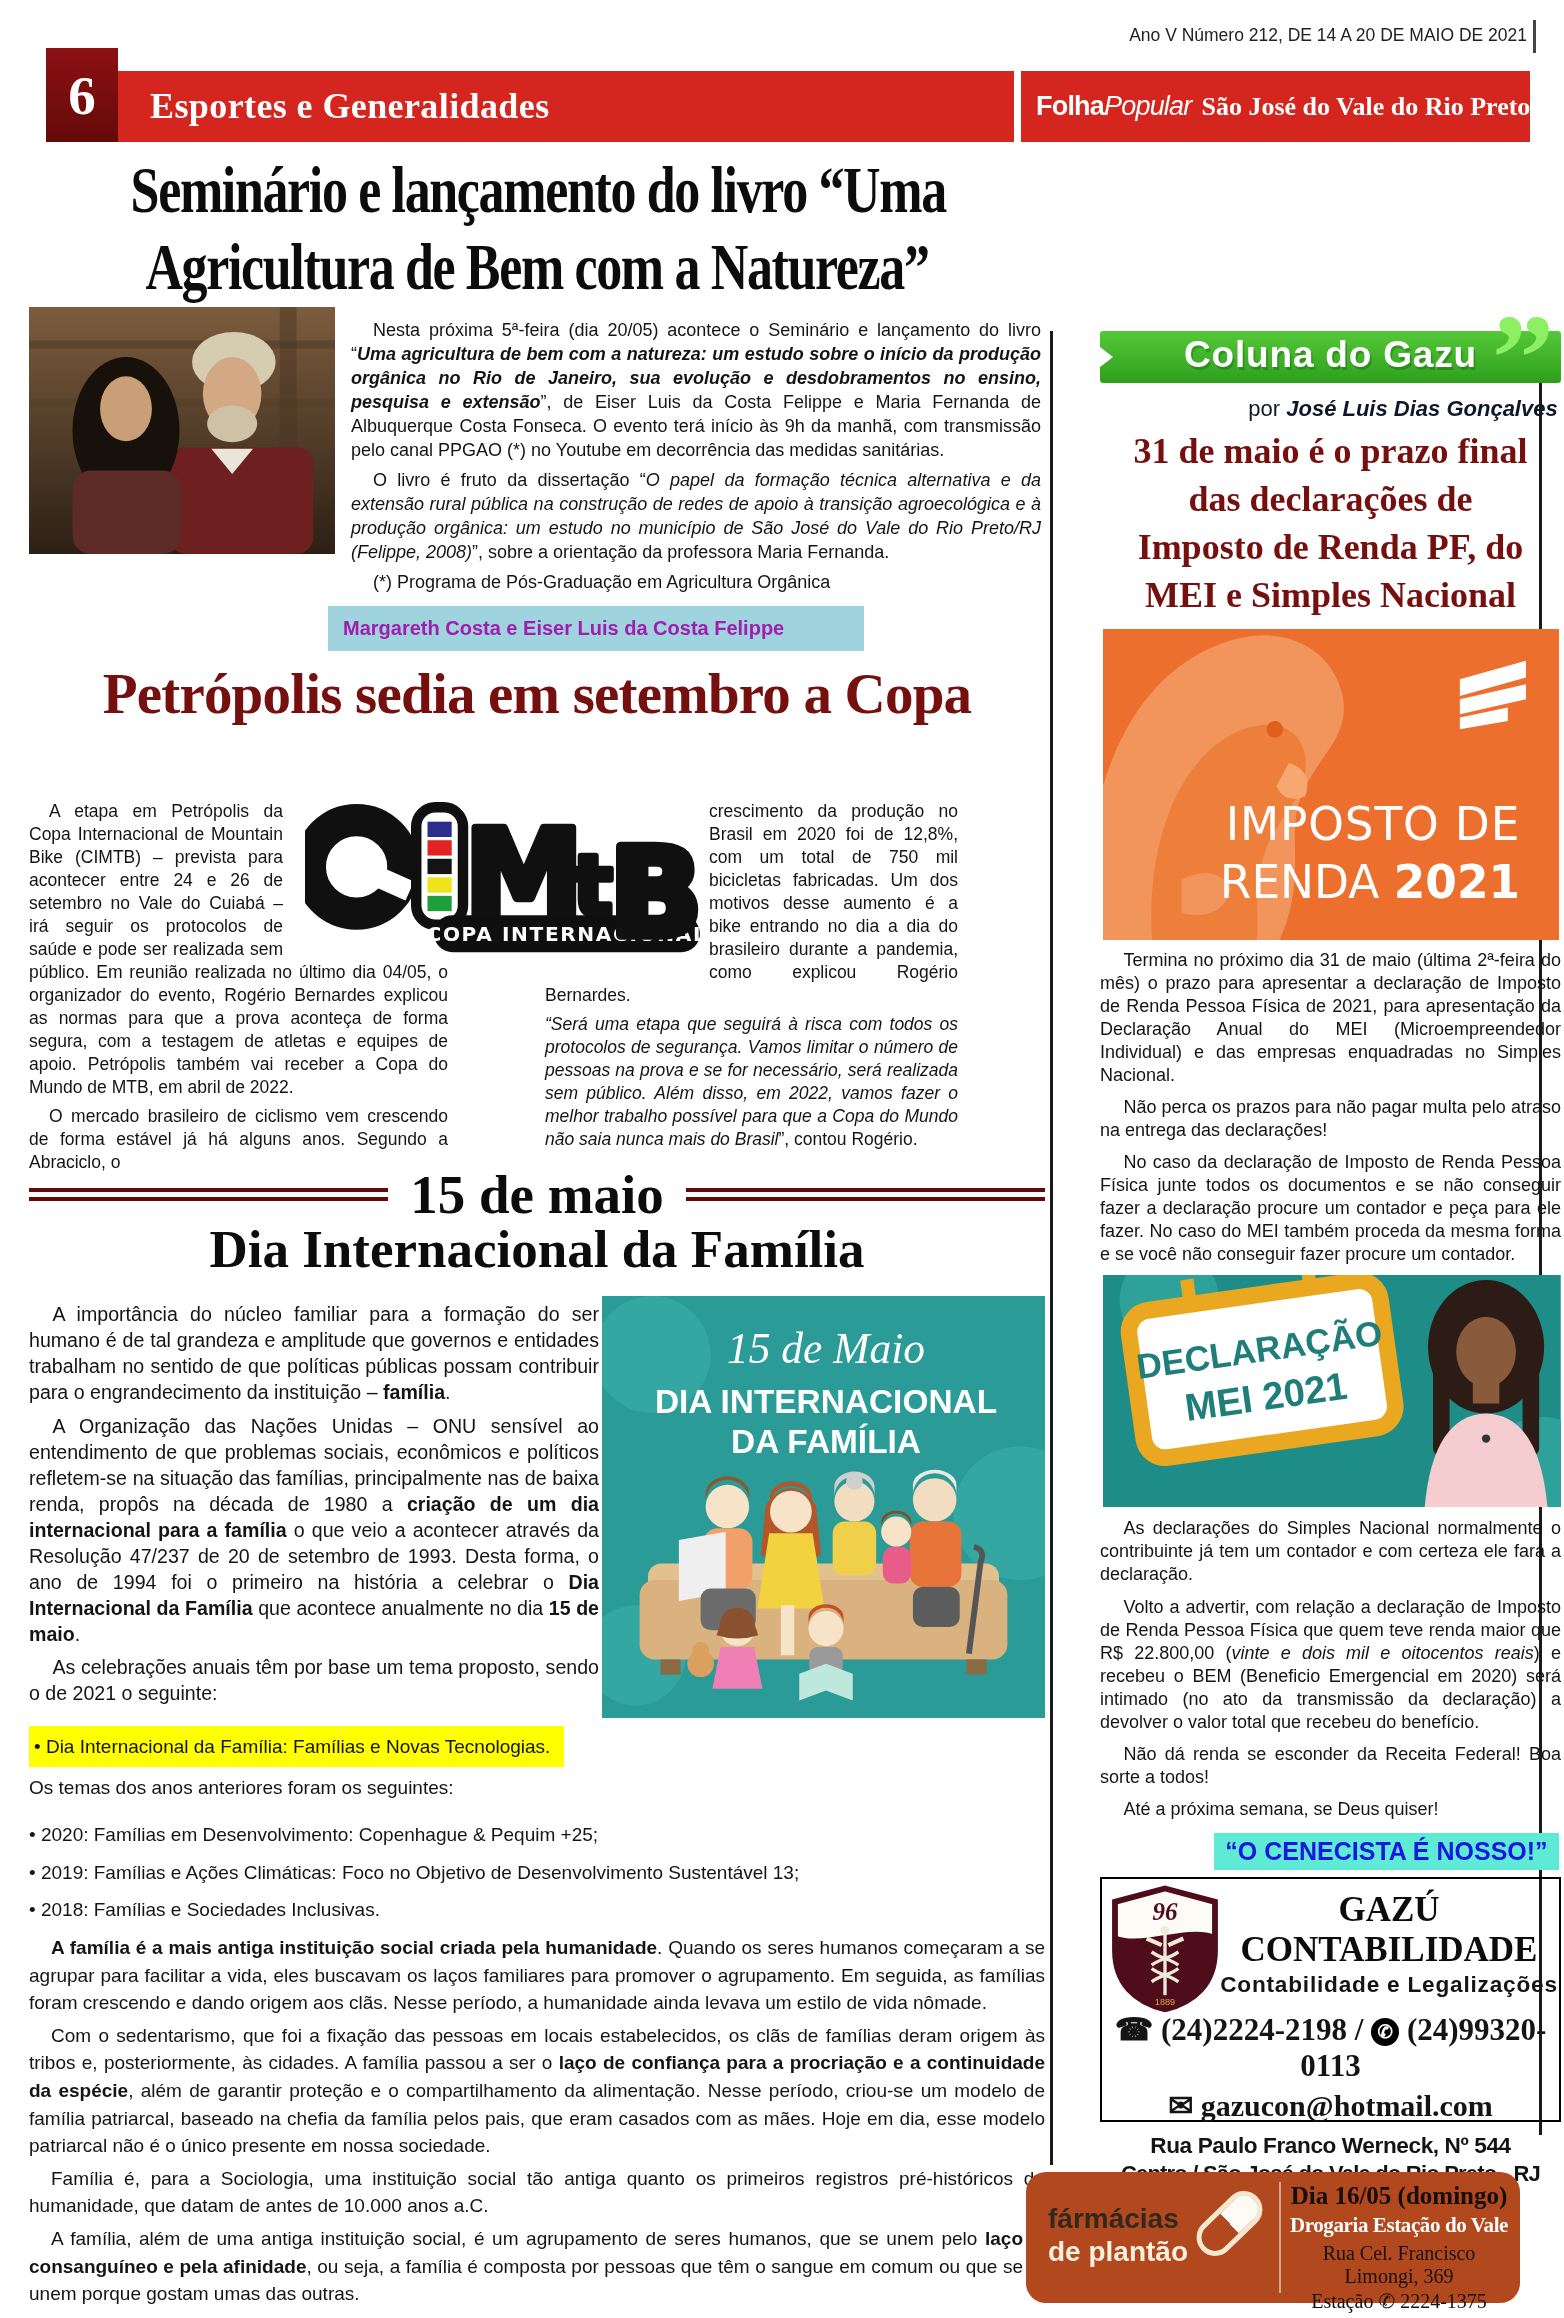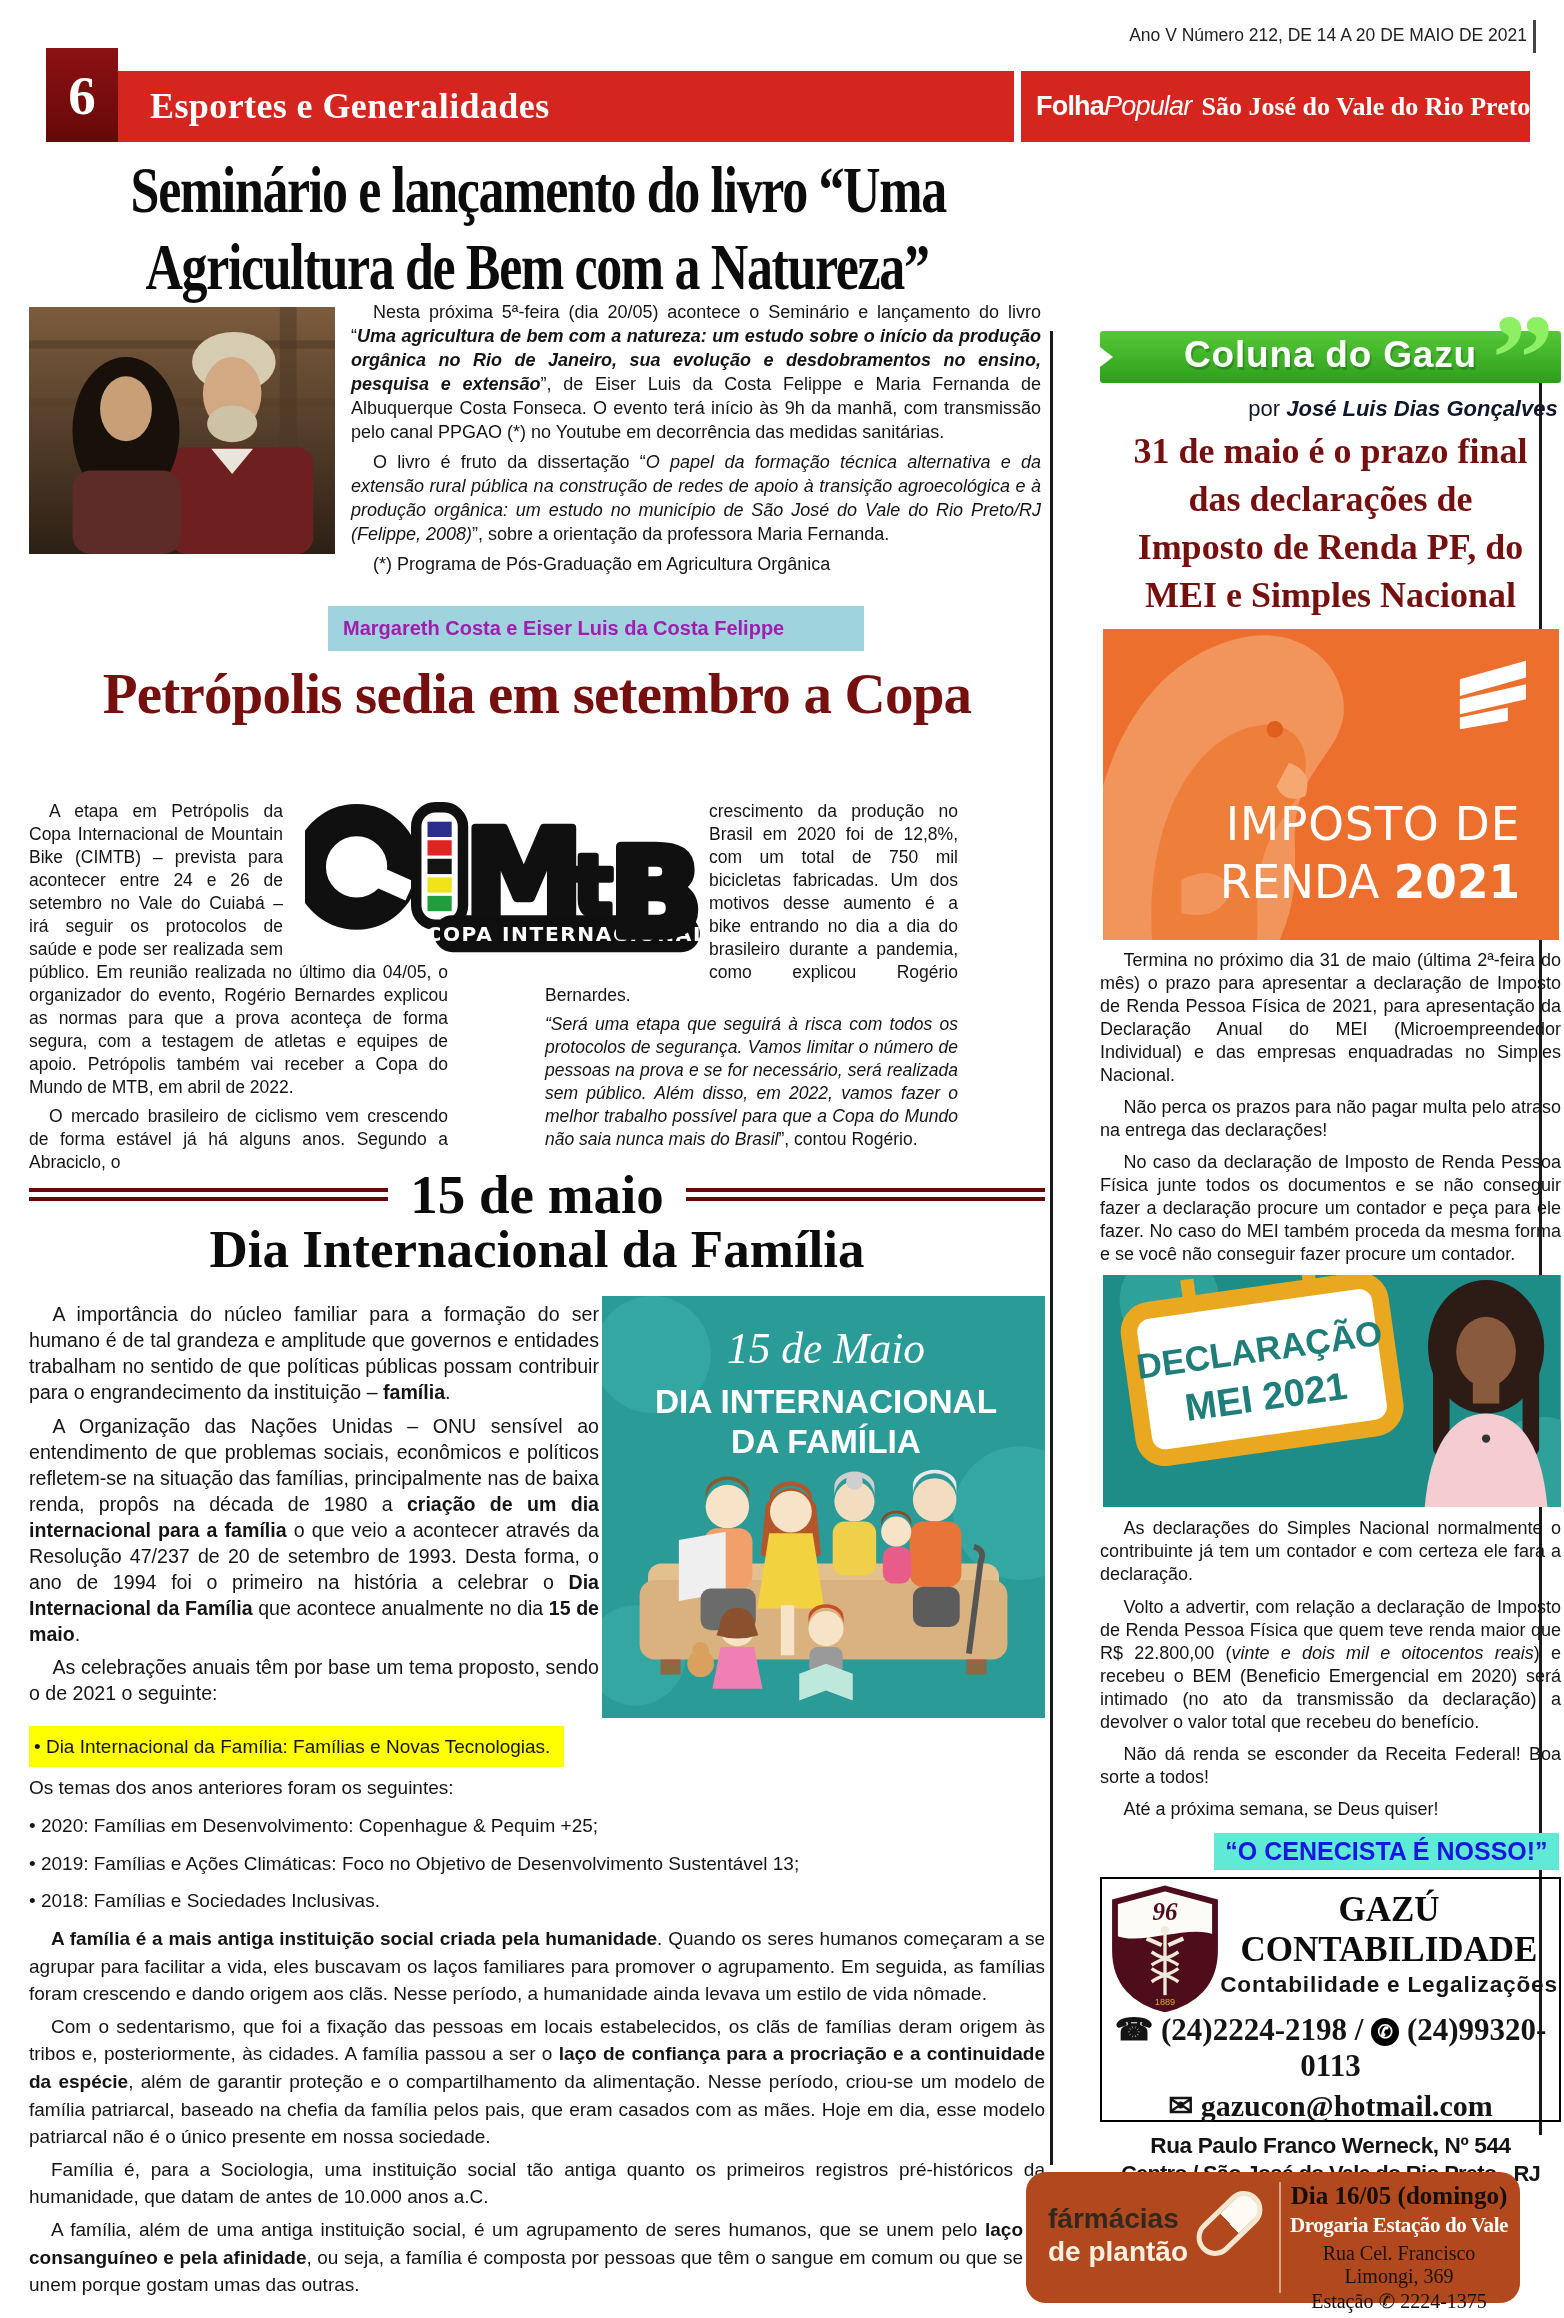--- a/index.html
+++ b/index.html
@@ -26,21 +26,21 @@
   .brand-italic{font-style:italic;font-size:27px;color:#fff;font-weight:300;letter-spacing:-0.8px;}
   .brand-city{font-family:"Liberation Serif",serif;font-weight:bold;font-size:26px;color:#fff;margin-left:10px;}
 
   
   .h1{position:absolute;left:29px;top:152px;width:1016px;text-align:center;
       font-family:"Liberation Serif",serif;font-weight:bold;font-size:65px;line-height:77px;
       letter-spacing:-1.7px;color:#0c0c0c;transform:scaleX(.8);transform-origin:50% 0;white-space:nowrap;}
 
   
   .photo1{position:absolute;left:29px;top:307px;width:306px;height:247px;}
-  .art1{position:absolute;left:351px;top:300px;width:690px;font-size:18px;line-height:24px;
+  .art1{position:absolute;left:351px;top:318px;width:690px;font-size:18px;line-height:24px;
         text-align:justify;}
   .art1 p{margin-bottom:5.8px;text-indent:22px;}
   .caption1{position:absolute;left:328px;top:606px;width:536px;height:45px;background:#9fd3de;
         color:#a21caf;font-weight:bold;font-size:20px;line-height:45px;padding-left:15px;box-sizing:border-box;}
 
   
   .h2{position:absolute;left:29px;top:662px;width:1016px;text-align:center;
       font-family:"Liberation Serif",serif;font-weight:bold;font-size:57px;line-height:63px;
       letter-spacing:-0.8px;color:#76100f;}
 
@@ -61,21 +61,21 @@
   .h16{position:absolute;left:29px;top:1219px;width:1016px;text-align:center;
        font-family:"Liberation Serif",serif;font-weight:bold;font-size:53px;color:#0c0c0c;}
 
   
   .fam-top{position:absolute;left:29px;top:1296px;width:1016px;height:428px;}
   .fam-left{position:absolute;left:0;top:5px;width:570px;font-size:19.6px;line-height:26px;text-align:justify;}
   .fam-left p{margin-bottom:7.5px;text-indent:23.4px;}
   .fam-illus{position:absolute;left:573px;top:0;width:443px;height:422px;}
   .fam-bottom{position:absolute;left:29px;top:1726px;width:1016px;font-size:19px;line-height:27.6px;}
   .hl{display:inline-block;background:#ffff00;font-size:19px;padding:6.7px 13.4px 6.7px 5px;margin-bottom:6.7px;}
-  .fb-intro{margin-bottom:11px;}
+  .fb-intro{margin-bottom:20px;}
   .fb-bullet{margin-bottom:10px;}
   .fam-bottom .para{text-align:justify;text-indent:22px;margin-bottom:5px;}
   .fam-bottom .last{width:994px;}
 
   
   .divider-v{position:absolute;left:1050px;top:331px;width:2.5px;height:1834px;background:#1a1a1a;}
   .pageedge-v{position:absolute;left:1539px;top:331px;width:2.5px;height:1804px;background:#1a1a1a;}
   .rightcol{position:absolute;left:1100px;top:331px;width:461px;}
   .gazu-banner{position:relative;height:52px;background:linear-gradient(180deg,#55c838 0%,#2e9f1c 100%);
        border-radius:3.3px;margin-bottom:1.7px;}

